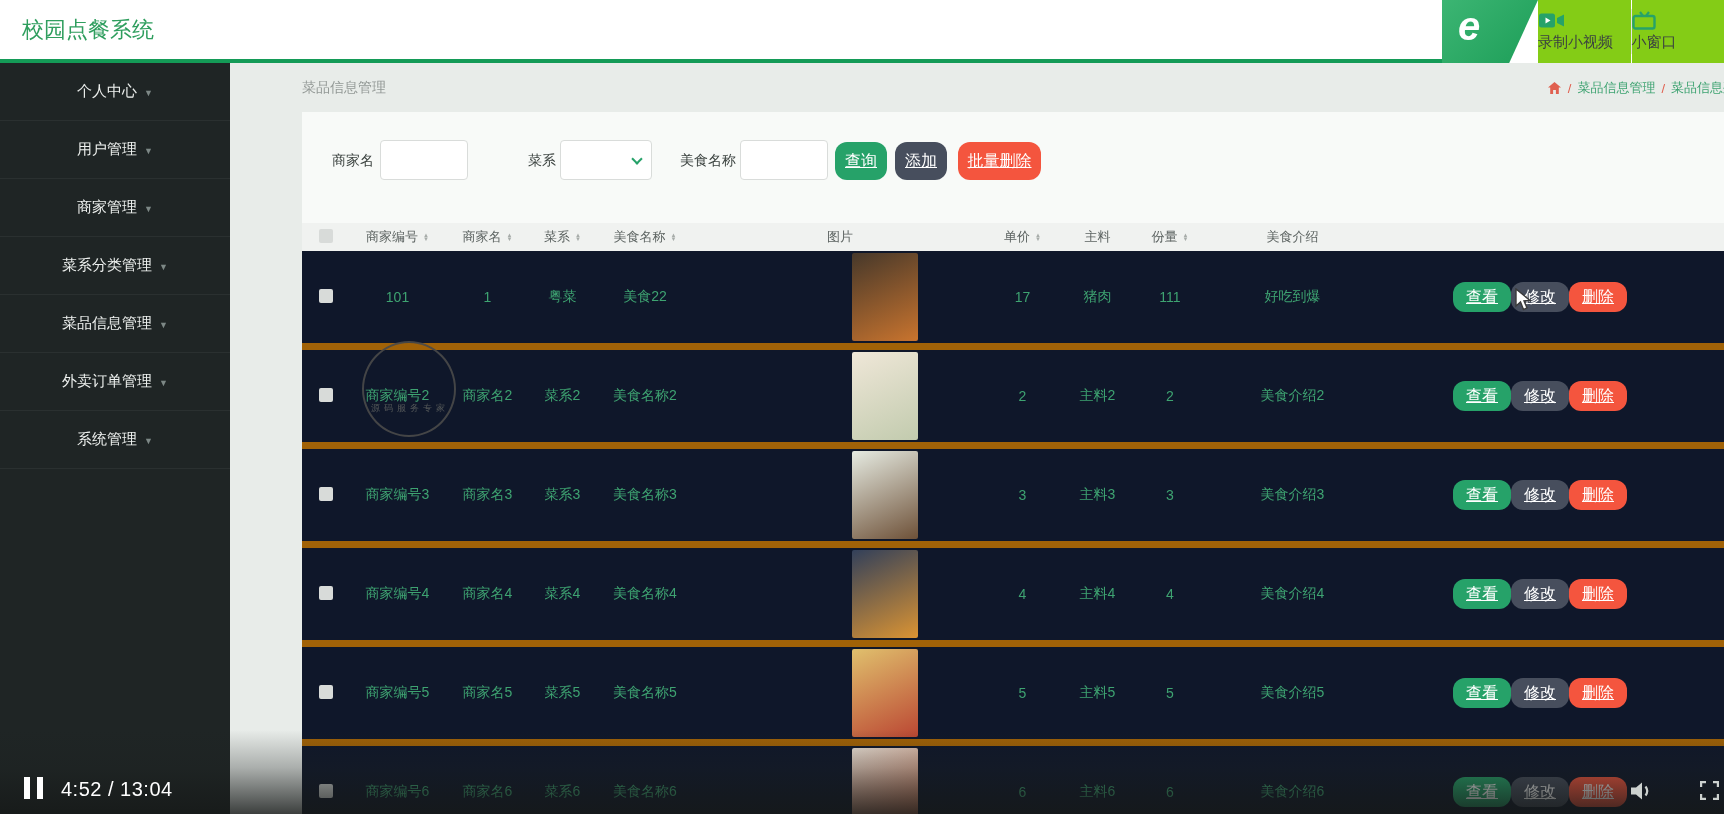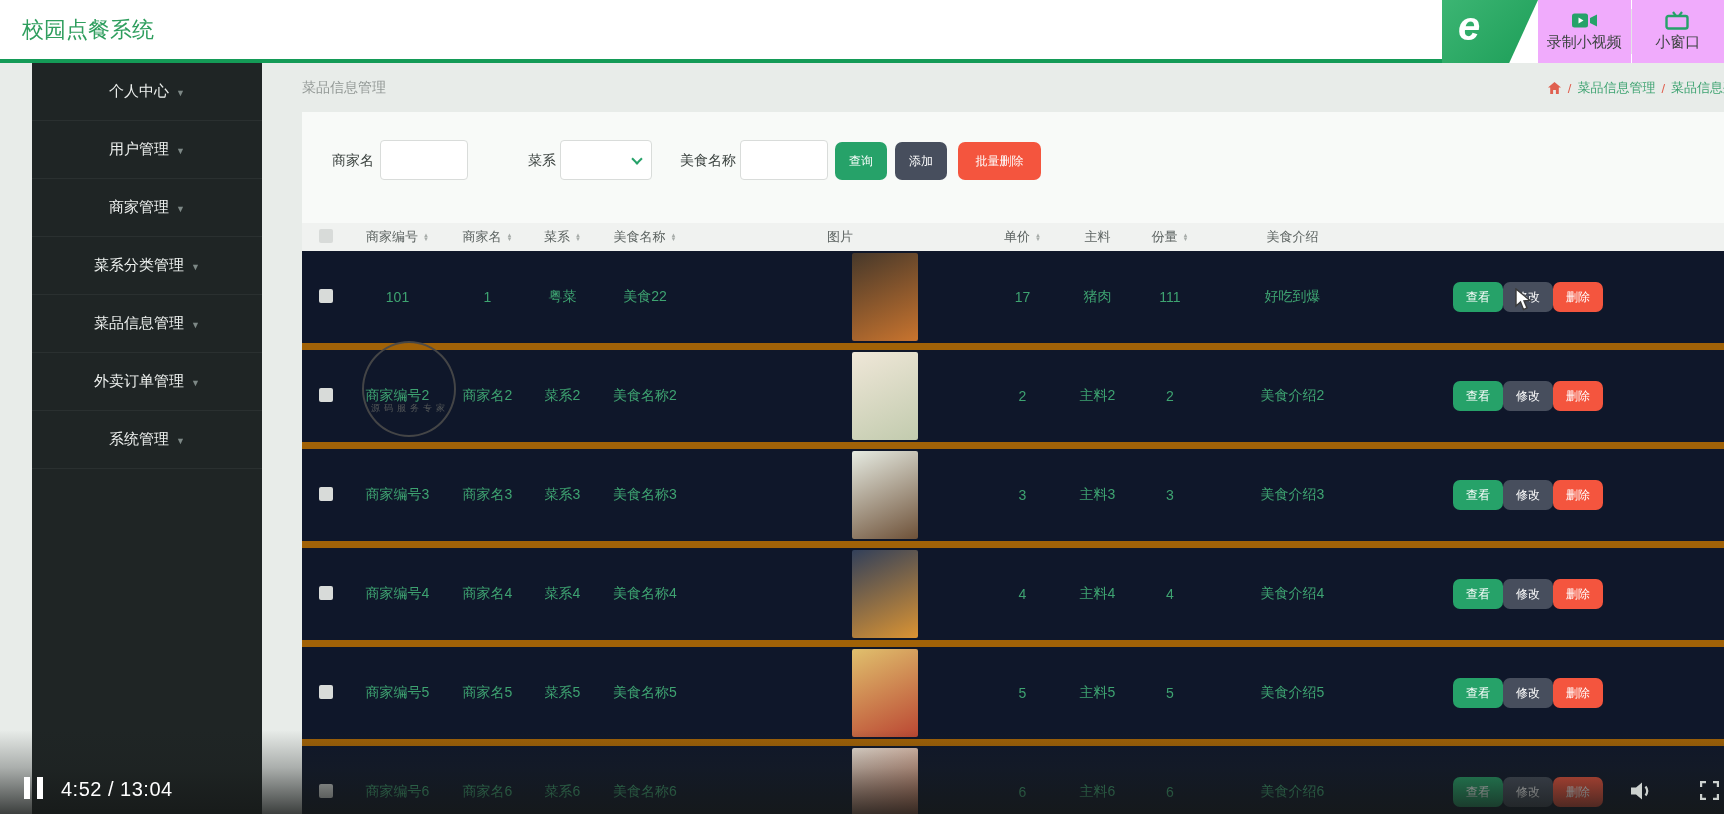--- a/index.html
+++ b/index.html
@@ -11,44 +11,44 @@
   html,body{width:1724px;height:814px;overflow:hidden;}
   body{font-family:"Liberation Sans","DejaVu Sans",sans-serif;background:#000;}
   .screen{position:relative;width:1724px;height:814px;overflow:hidden;background:var(--main-bg);}
 
   
   .topbar{position:absolute;left:0;top:0;width:1724px;height:63px;background:#fff;border-bottom:4px solid var(--brand-green);}
   .app-title{position:absolute;left:22px;top:0;height:59px;line-height:59px;font-size:22px;font-weight:normal;color:var(--logo-green);}
   .recorder{position:absolute;right:0;top:0;width:282px;height:63px;background:#fff;display:flex;align-items:stretch;}
   .rec-logo{position:relative;width:96px;height:63px;background:linear-gradient(135deg,#3cb573,#1d9e58);clip-path:polygon(0 0,100% 0,70% 100%,0 100%);}
   .rec-logo span{position:absolute;left:16px;top:4px;font-size:40px;font-weight:bold;font-style:italic;color:#fff;}
-  .rec-item{flex:1;display:flex;flex-direction:column;align-items:center;justify-content:center;gap:3px;background:#f0abfc;}
+  .rec-item{flex:1;display:flex;flex-direction:column;justify-content:center;gap:3px;background:#84cc16;}
   .rec-item .lbl{font-size:15px;color:#3c4340;white-space:nowrap;}
   .rec-sep{width:1px;background:#e4e6e5;margin:9px 0;}
 
   
-  .sidebar{position:absolute;left:0;top:63px;width:230px;height:751px;background:var(--sidebar-bg);margin-left:32px;}
+  .sidebar{position:absolute;left:0;top:63px;width:230px;height:751px;background:var(--sidebar-bg);}
   .side-item{height:58px;display:flex;align-items:center;justify-content:center;gap:7px;color:#eef1ef;font-size:15px;border-bottom:1px solid #2a3030;cursor:pointer;}
   .side-caret{font-size:9px;color:#7d8886;margin-top:2px;}
 
   
   .main{position:absolute;left:230px;top:63px;right:0;bottom:0;}
   .page-title{position:absolute;left:72px;top:16px;font-size:14px;color:#939996;}
   .breadcrumb{position:absolute;right:-12px;top:16px;font-size:13px;display:flex;align-items:center;gap:6px;white-space:nowrap;}
   .breadcrumb .slash{color:var(--breadcrumb-red);}
   .breadcrumb .crumb{color:var(--link-green);cursor:pointer;}
   .card{position:absolute;left:72px;top:49px;right:0;bottom:-20px;background:#f8faf8;}
 
   
   .filters{position:absolute;left:0;top:0;right:0;height:96px;}
   .f-label{position:absolute;font-size:14px;color:#3c4340;top:40px;}
   .f-input{position:absolute;top:28px;height:40px;width:88px;background:#fff;border:1px solid #d9dcda;border-radius:4px;font-size:14px;color:#444;padding:0 8px;outline:none;}
   .f-select{position:absolute;top:28px;left:258px;width:92px;height:40px;background:#fff;border:1px solid #d9dcda;border-radius:4px;cursor:pointer;}
   .chev{position:absolute;right:10px;top:14px;width:8px;height:8px;border-right:2px solid var(--button-green);border-bottom:2px solid var(--button-green);transform:rotate(45deg);}
-  .btn{border:none;border-radius:7px;color:#fff;font-size:12px;cursor:pointer;font-family:inherit;}
+  .btn{border:none;border-radius:12px;color:#fff;font-size:16px;cursor:pointer;font-family:inherit;text-decoration:underline;}
   .btn-green{background:var(--button-green);}
   .btn-dark{background:var(--button-dark);}
   .btn-red{background:var(--button-red);}
   .f-btn{position:absolute;top:30px;height:38px;}
 
   
   .dtable{position:absolute;left:0;top:111px;right:0;}
   .thead-row,.trow{display:grid;grid-template-columns:48px 95px 85px 65px 100px 290px 75px 75px 70px 175px 1fr;align-items:center;}
   .thead-row{height:28px;background:#f0f2f0;font-size:13px;color:#5c6361;}
   .th{display:flex;align-items:center;justify-content:center;gap:5px;cursor:pointer;white-space:nowrap;}

